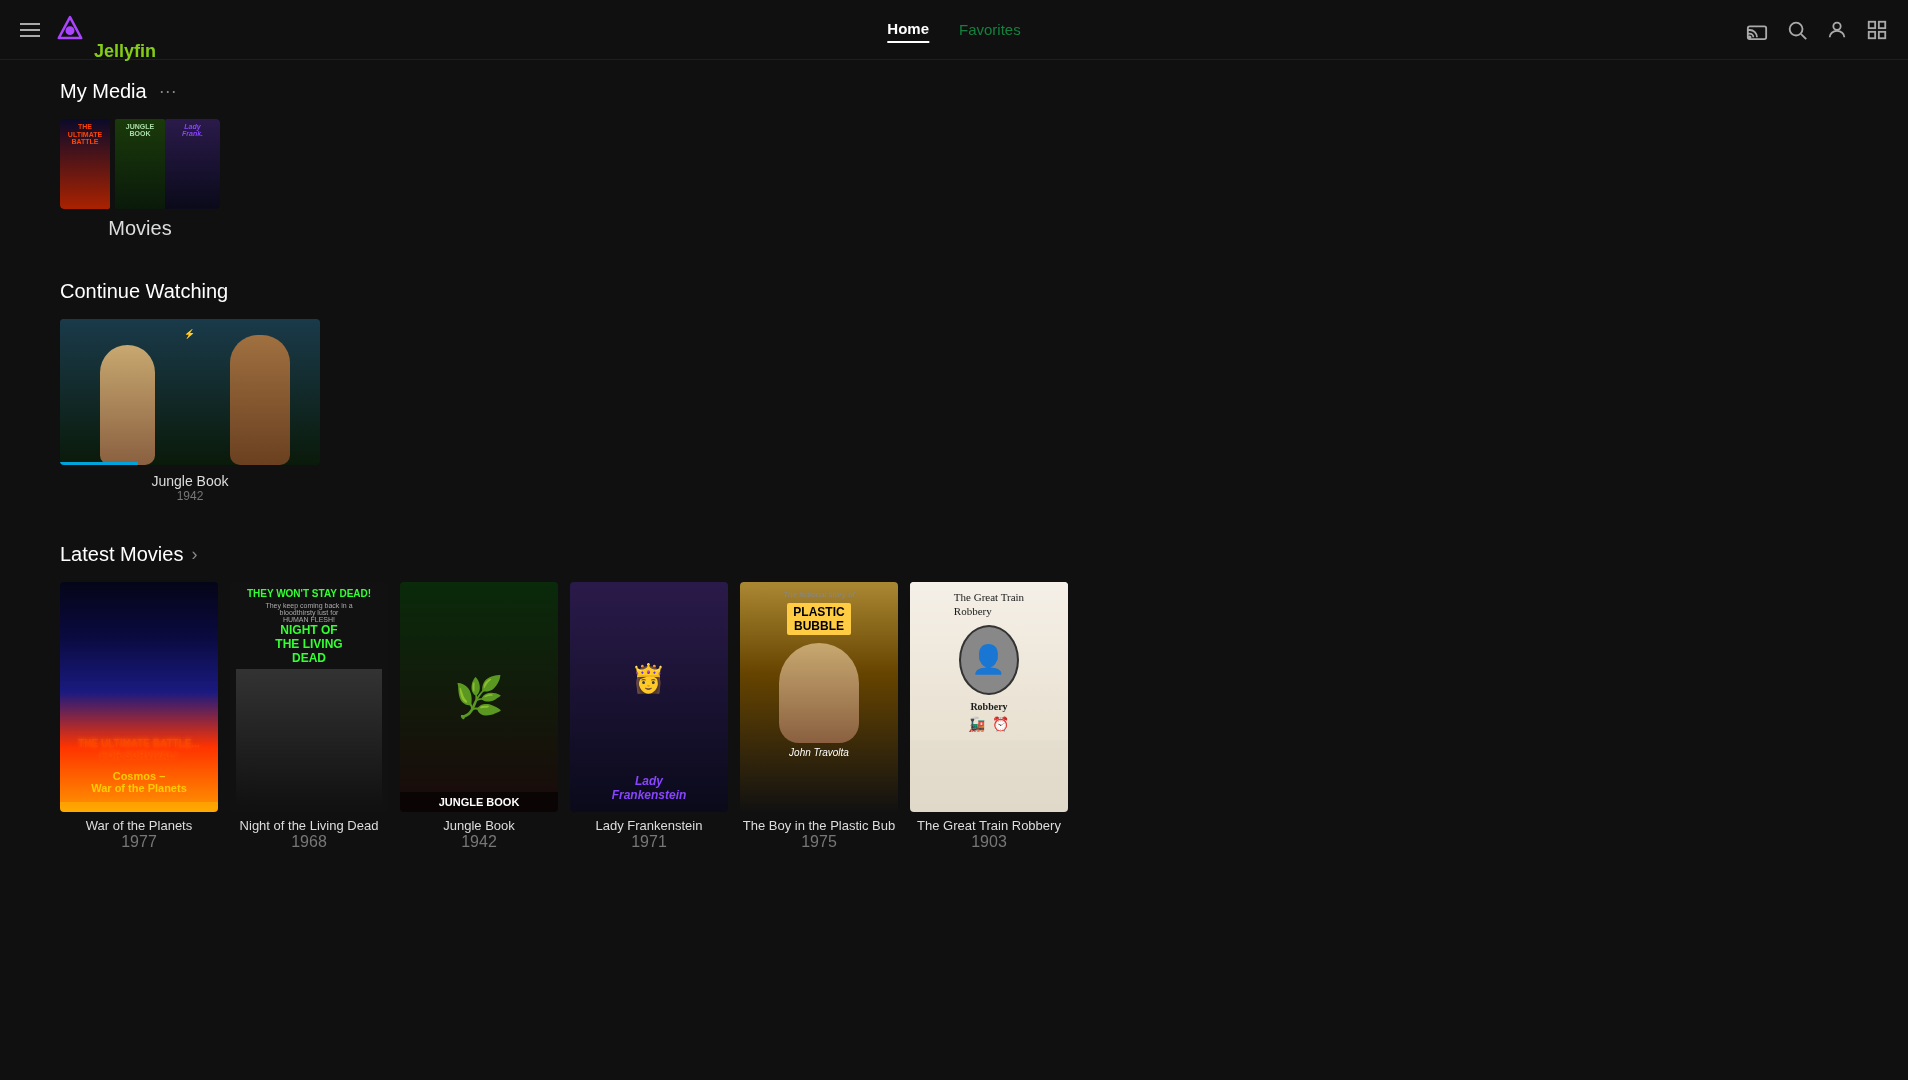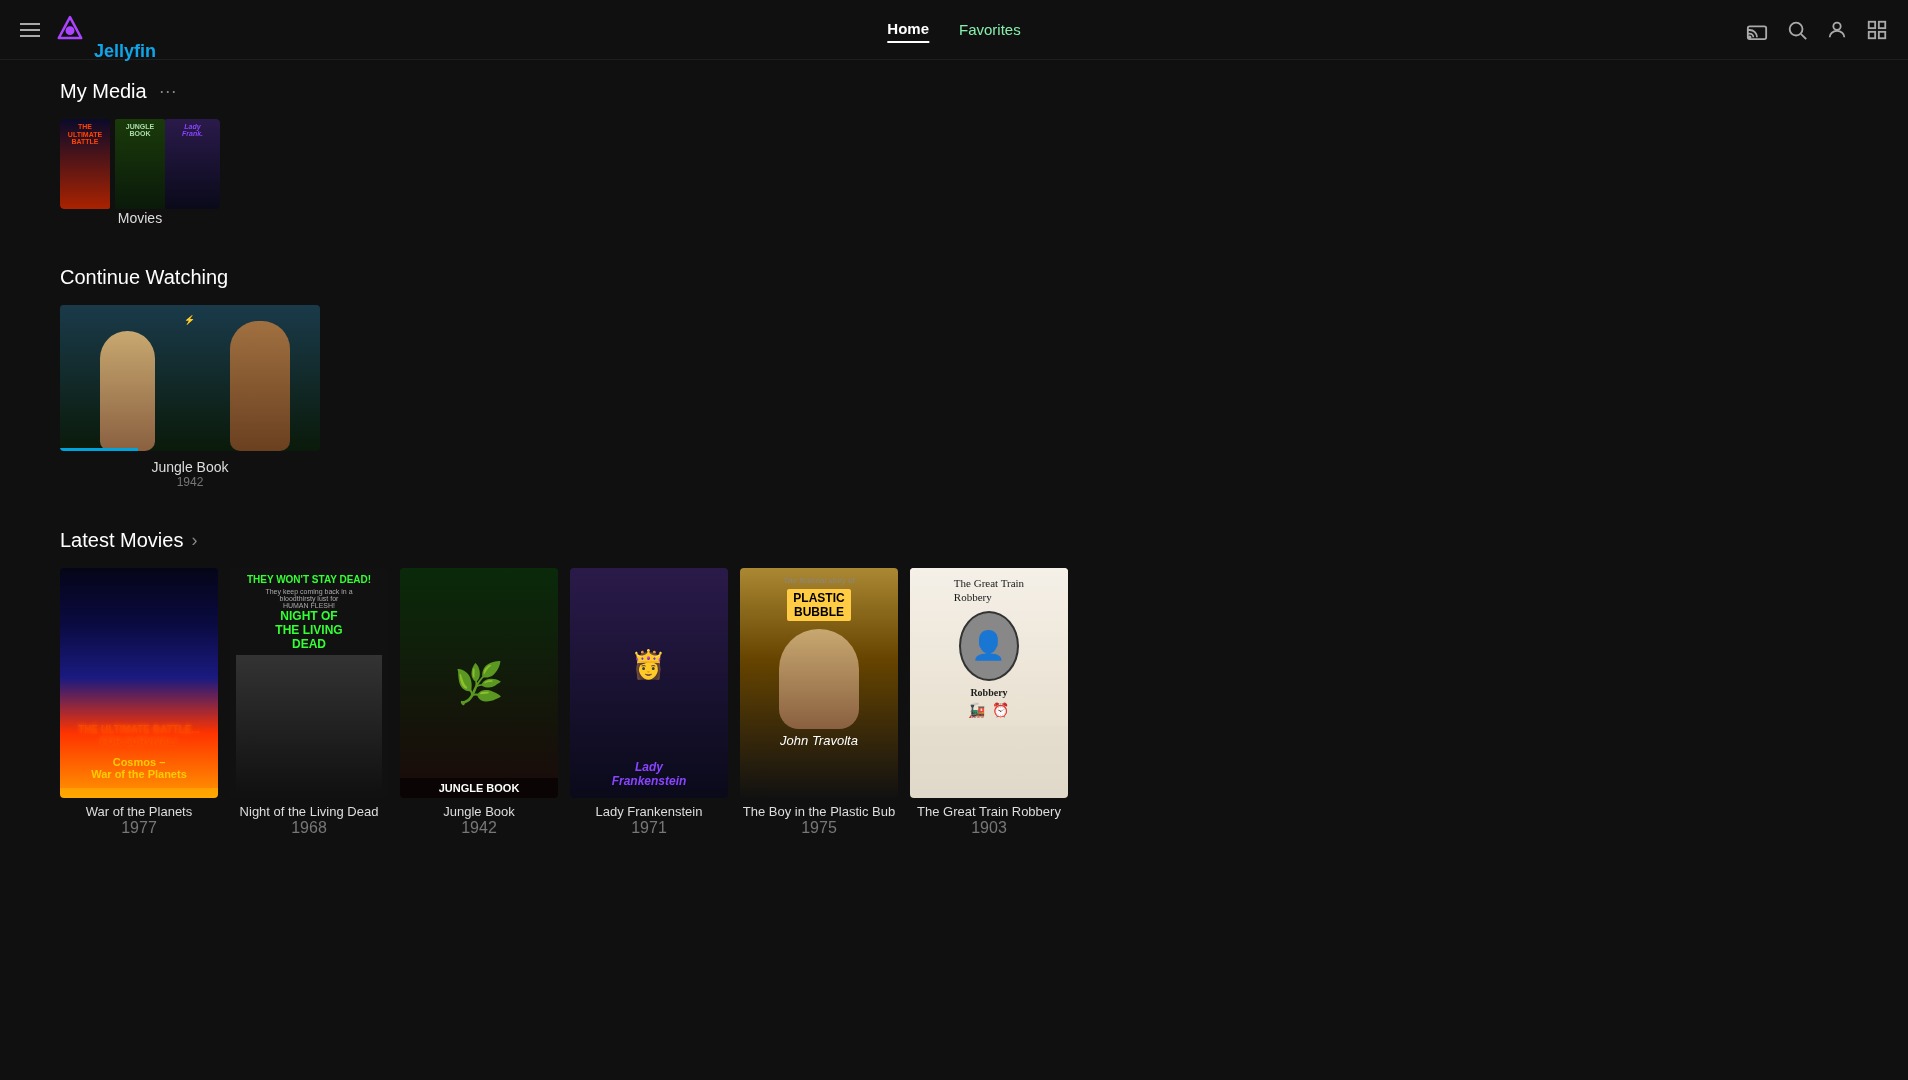--- a/index.html
+++ b/index.html
@@ -50,21 +50,21 @@
       align-items: center;
       gap: 8px;
     }
     .logo-icon {
       width: 32px;
       height: 32px;
     }
     .logo-text {
       font-size: 18px;
       font-weight: 600;
-      color: #0ea5e9;
+      color: #84cc16;
       margin-top: 44px;
     }
     .nav {
       display: flex;
       align-items: center;
       gap: 30px;
       margin: 0 auto;
       position: absolute;
       left: 50%;
       transform: translateX(-50%);
@@ -73,21 +73,21 @@
       font-size: 15px;
       cursor: pointer;
       padding: 4px 0;
     }
     .nav-item.active {
       color: #fff;
       font-weight: 600;
       border-bottom: 2px solid #fff;
     }
     .nav-item.inactive {
-      color: #86efac;
+      color: #15803d;
       text-align: center;
     }
     .header-right {
       display: flex;
       align-items: center;
       gap: 18px;
       margin-left: auto;
     }
     .header-icon {
       color: #aaa;
@@ -137,23 +137,23 @@
       gap: 0;
     }
     .media-folder {
       display: flex;
       flex-direction: column;
       align-items: center;
       cursor: pointer;
       width: 160px;
     }
     .media-folder-label {
-      font-size: 14px;
+      font-size: 20px;
       color: #ddd;
-      margin-top: 1px;
+      margin-top: 8px;
       text-align: center;
     }
     .folder-collage {
       display: flex;
       width: 160px;
       height: 90px;
       overflow: hidden;
       border-radius: 4px;
     }
 
@@ -379,21 +379,21 @@
     }
     .bubble-face {
       width: 80px;
       height: 100px;
       background: linear-gradient(180deg, #c8a870 0%, #8a6040 100%);
       border-radius: 40px 40px 20px 20px;
       margin-top: 4px;
     }
     .bubble-name {
       color: #fff;
-      font-size: 13px;
+      font-size: 10px;
       text-align: right;
       font-style: italic;
     }
   </style>
 </head>
 <body>
 
 <header class="header">
   <div class="header-left">
     <div class="hamburger-icon">

